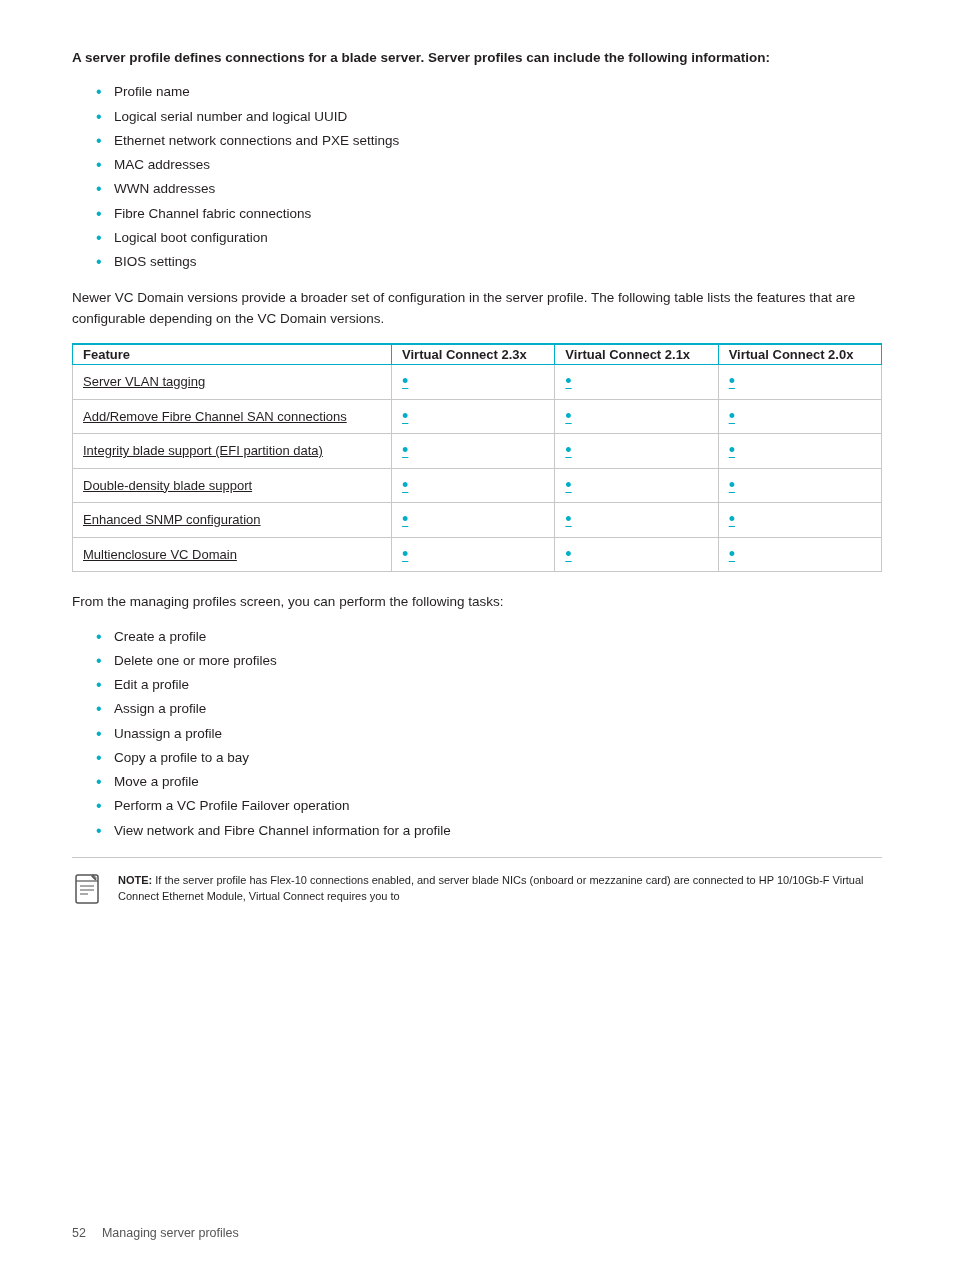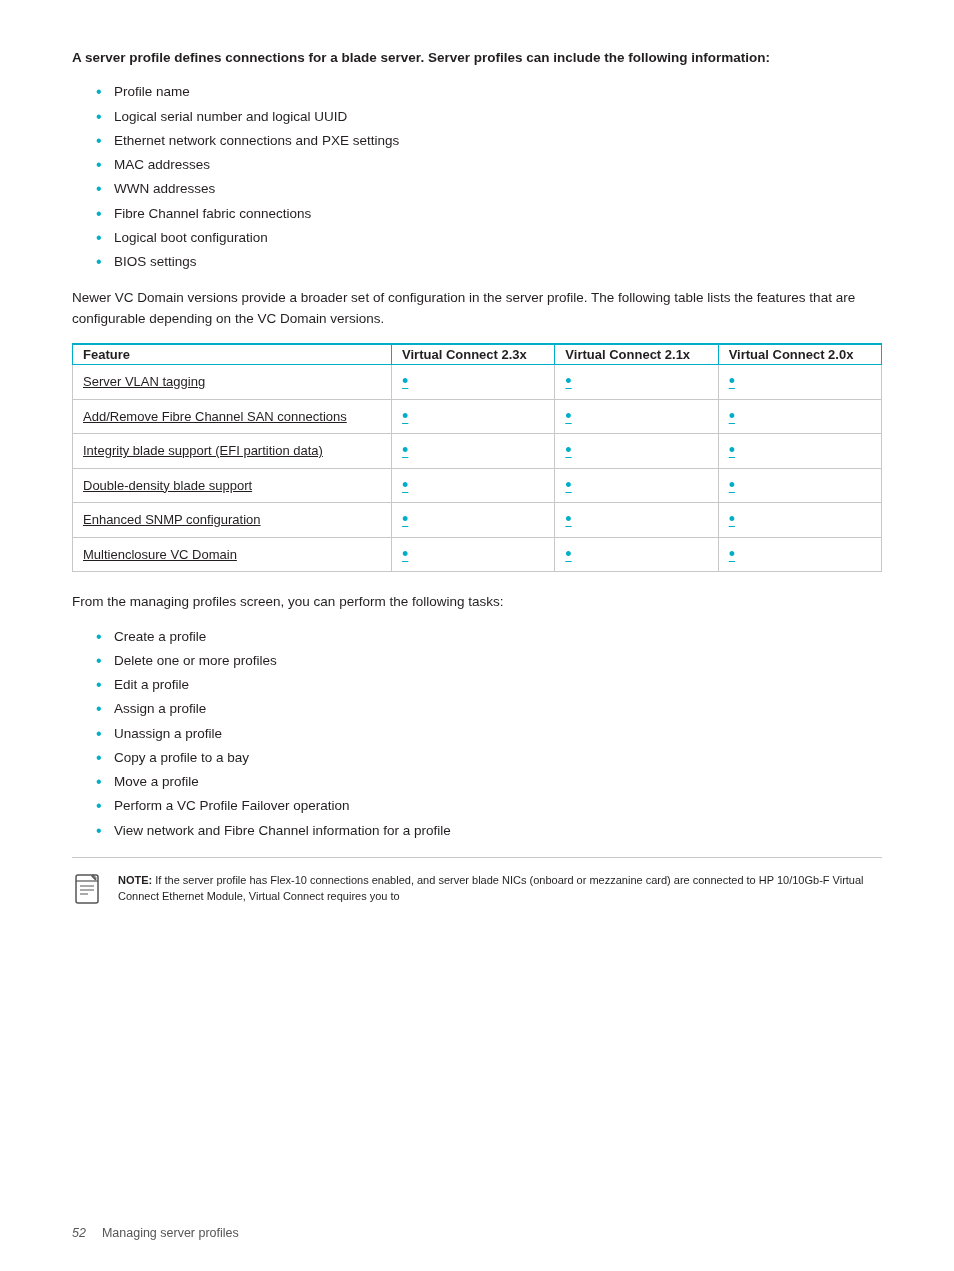--- a/index.html
+++ b/index.html
@@ -96,21 +96,20 @@
       left: 72px;
       font-size: 12.5px;
       color: #555;
     }
     .footer-text {
       display: flex;
       gap: 16px;
     }
     .footer-page {
       font-weight: normal;
-      font-style: italic;
     }
   </style>
 </head>
 <body>
 
 <p class="intro-para">A server profile defines connections for a blade server. Server profiles can include the following information:</p>
 
 <ul class="bullet-list">
   <li><span>Profile name</span></li>
   <li><span>Logical serial number and logical UUID</span></li>

